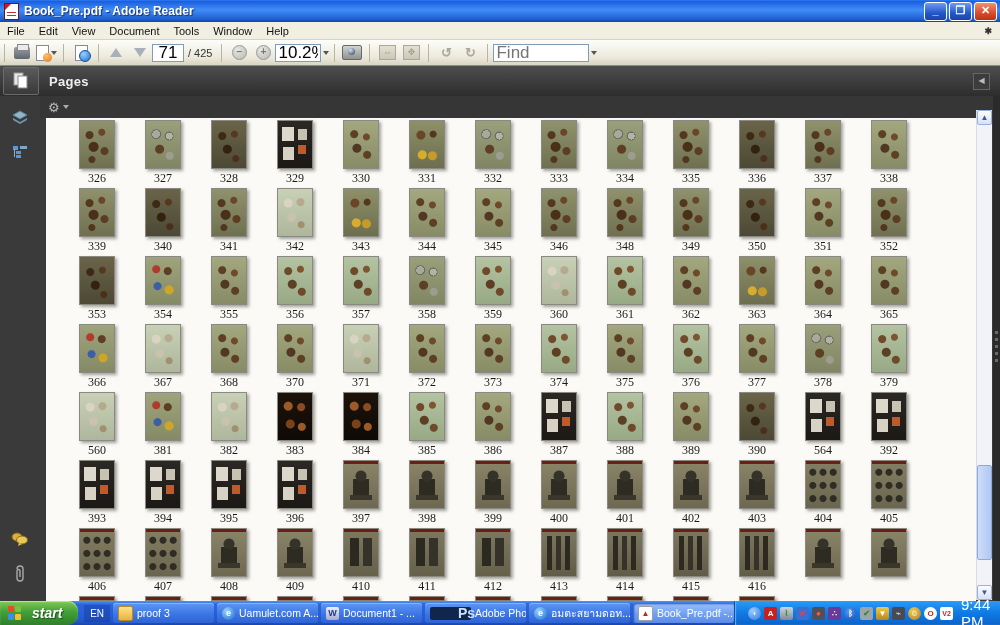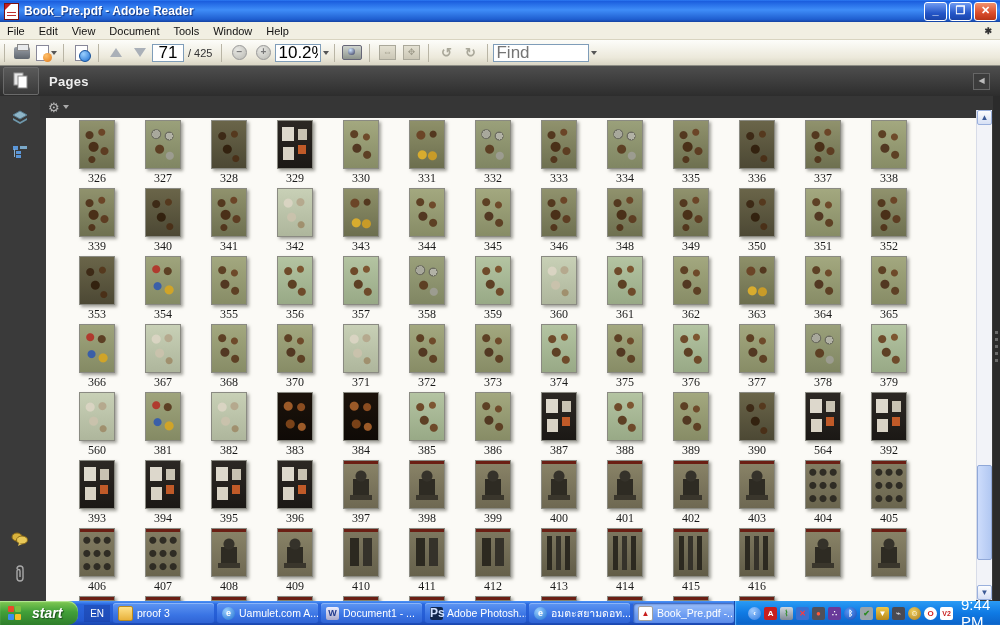--- a/index.html
+++ b/index.html
@@ -211,21 +211,21 @@
   #lang-box{color:#fff;font-size:10px;padding:3px 6px;margin-left:6px;background:rgba(20,50,140,.35);}
   .task{height:20px;width:101px;margin-left:3px;border-radius:3px;display:flex;align-items:center;
     background:linear-gradient(180deg,#5e96f2,#3a74e4 60%,#2f63d4);box-shadow:inset 0 1px 0 #8ab4f8;
     color:#fff;font-size:10.5px;overflow:hidden;white-space:nowrap;}
   .task.active{background:linear-gradient(180deg,#9dc0fa,#6d9df2 60%,#5c8cea);box-shadow:inset 1px 1px 2px #2a55b0;}
   .task-ico{width:13px;height:13px;margin:0 4px 0 5px;flex:0 0 13px;border-radius:2px;
     font-size:9px;font-weight:bold;line-height:13px;text-align:center;color:#fff;}
   .ti-folder{background:linear-gradient(180deg,#ffe28a,#e8b23c);border:1px solid #b88a20;}
   .ti-ie{background:radial-gradient(circle at 35% 30%,#9ad0ff,#1f6fd0);border-radius:50%;}
   .ti-word{background:linear-gradient(180deg,#eef,#aac);color:#223a8c;}
-  .ti-ps{background:#10264c;color:#cfe0ff;font-size:12px;}
+  .ti-ps{background:#10264c;color:#cfe0ff;font-size:14px;padding-left:28px;}
   .ti-pdf{background:#fff;color:#c81e1e;font-size:8px;border:1px solid #a0a0a0;}
   #tray{margin-left:auto;height:24px;display:flex;align-items:center;padding:0 8px 0 10px;
     background:linear-gradient(180deg,#2a9bf4 0%,#0f7ae4 50%,#0c63c8 100%);
     border-left:1px solid #1848a8;box-shadow:inset 1px 0 1px #5ab4ff;}
   .tray-ico{width:13px;height:13px;margin-left:3px;border-radius:2px;font-size:8px;font-weight:bold;
     line-height:13px;text-align:center;color:#fff;flex:0 0 13px;}
   #tray-clock{color:#fff;font-size:15px;margin-left:8px;}
 </style>
 </head>
 <body>

